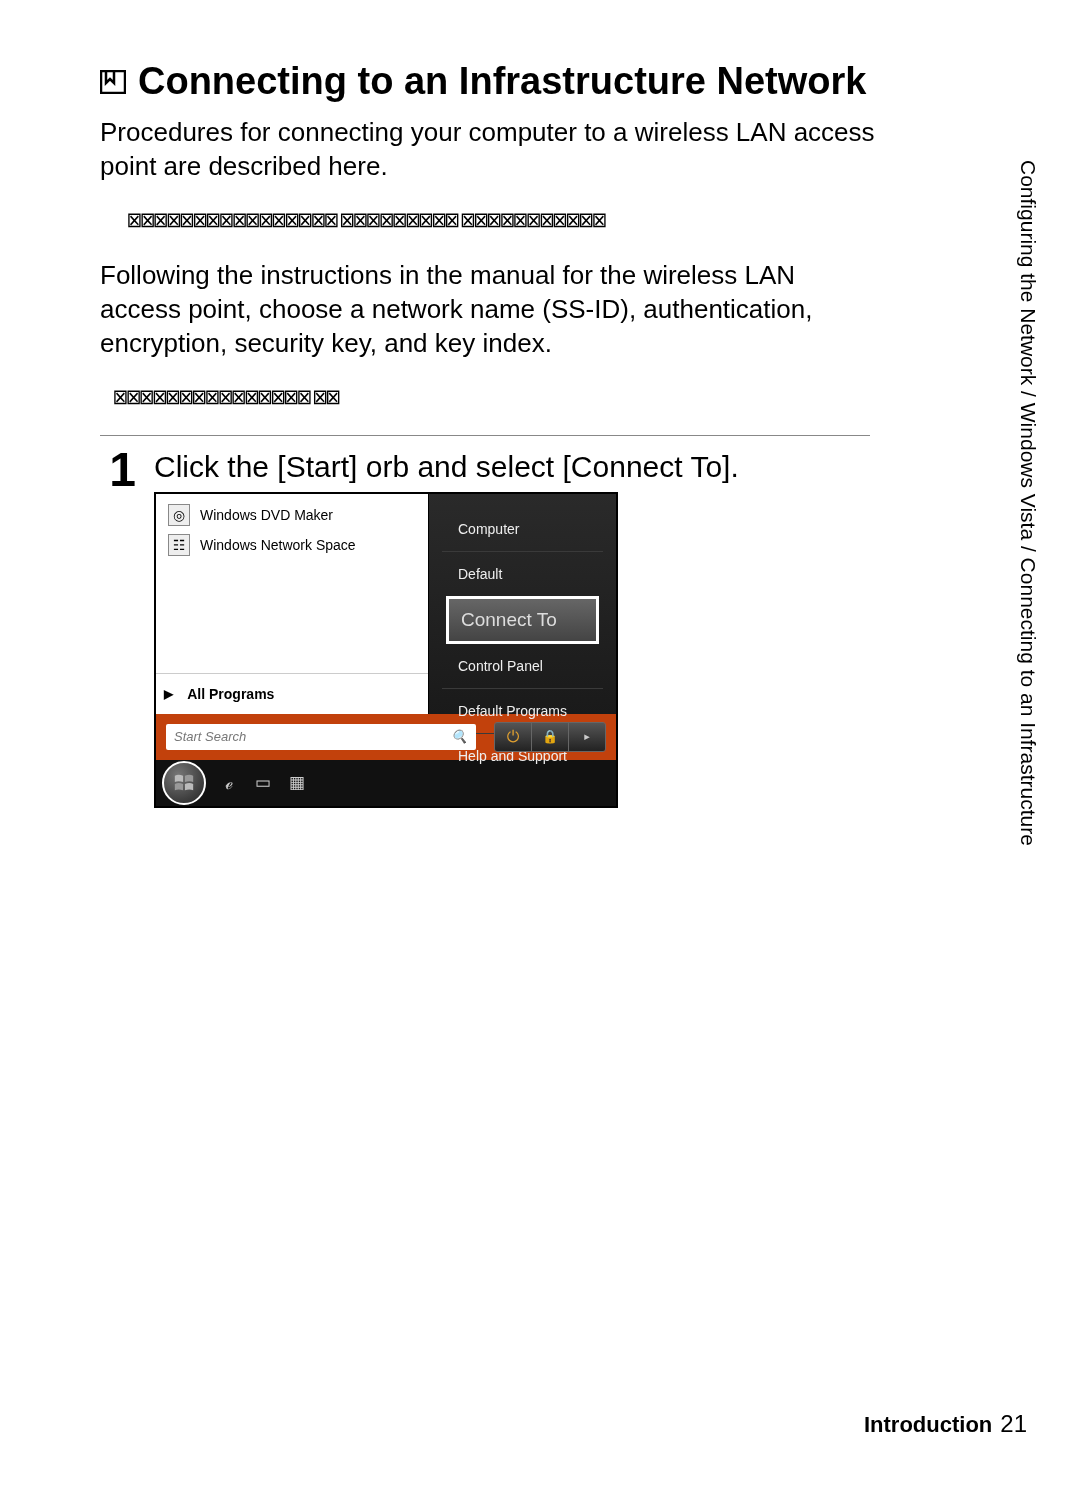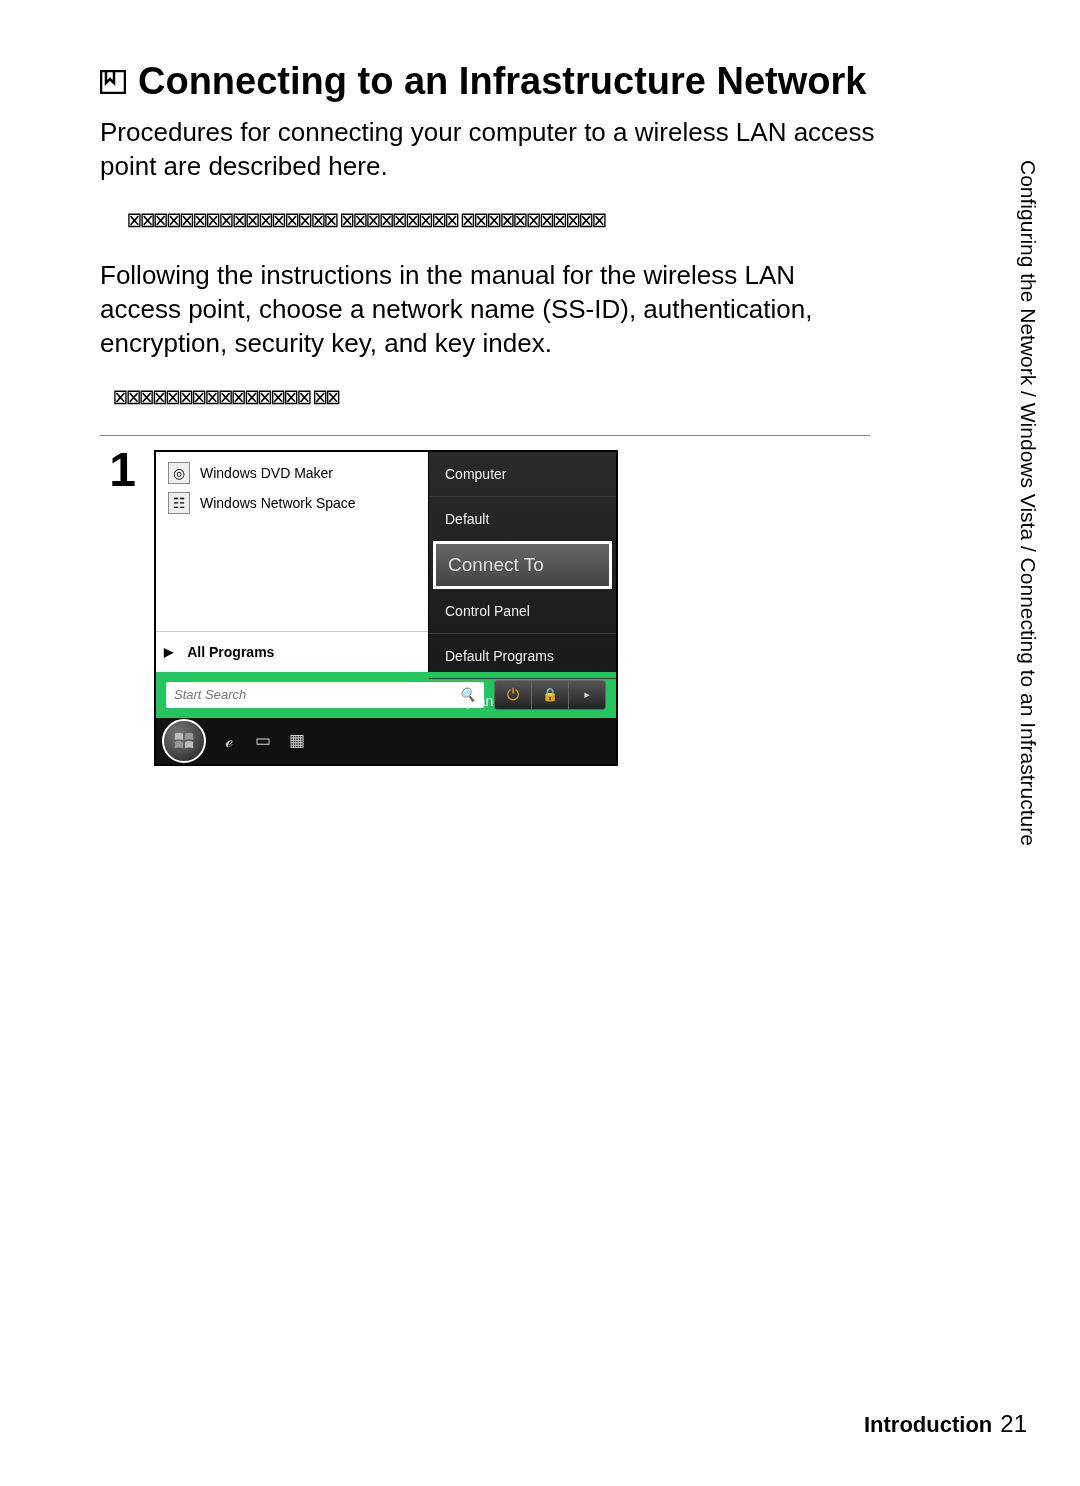--- a/index.html
+++ b/index.html
@@ -17,25 +17,25 @@
 
   
   #start-ss{width:460px;background:#000;border:2px solid #000;border-radius:0 0 0 0;overflow:hidden}
   #ss-top{display:flex;height:220px}
   #ss-left{width:272px;background:#fff;border-right:1px solid #000;display:flex;flex-direction:column;justify-content:space-between}
   #ss-left-list{padding:6px 8px}
   .prog-row{display:flex;align-items:center;gap:10px;padding:4px 4px;font-size:14px;color:#000}
   .prog-icon{width:20px;height:20px;display:flex;align-items:center;justify-content:center;font-size:14px;border:1px solid #888;background:#eee}
   #all-programs{border-top:1px solid #ccc;padding:12px 8px;display:flex;align-items:center;gap:14px;font-size:14px;font-weight:700}
   #all-programs .chev{font-size:12px}
-  #ss-right{flex:1;background:linear-gradient(#2a2a2a,#1a1a1a);display:flex;flex-direction:column;padding:0}
+  #ss-right{flex:1;background:linear-gradient(#2a2a2a,#1a1a1a);display:flex;flex-direction:column;padding:13px}
   .r-item{color:#eee;font-size:14px;padding:14px 16px}
   .r-item + .r-item{border-top:1px solid #3a3a3a}
   #connect-to{margin:0 4px;border:3px solid #fff;background:linear-gradient(#666,#444);padding:10px 12px;color:#ddd;font-size:19px}
-  #ss-search{background:#22c55e;padding:8px 10px;display:flex;align-items:center;gap:10px}
+  #ss-search{background:#c2410c;padding:8px 10px;display:flex;align-items:center;gap:18px}
   #search-box{flex:1;display:flex;align-items:center;background:#fff;border-radius:2px;height:26px;padding:0 8px;color:#777;font-style:italic;font-size:13px;justify-content:space-between}
   #pwr-group{display:flex;align-items:stretch;border:1px solid #666;border-radius:3px;overflow:hidden;height:28px}
   #pwr-group div{display:flex;align-items:center;justify-content:center;width:36px;background:linear-gradient(#555,#222);border-left:1px solid #666}
   #pwr-group div:first-child{border-left:none}
   #taskbar{background:#111;height:46px;display:flex;align-items:center;padding:0 6px;gap:12px}
   #orb{width:40px;height:40px;border:2px solid #fff;border-radius:50%;display:flex;align-items:center;justify-content:center;background:radial-gradient(circle at 35% 30%,#777,#222)}
   #orb svg{width:22px;height:22px}
   .tb-icon{color:#ccc;width:22px;text-align:center;font-size:17px}
 
   
@@ -66,20 +66,21 @@
 
   <p class="para">Following the instructions in the manual for the wireless LAN access point, choose a network name (SS-ID), authentication, encryption, security key, and key index.</p>
 
   <p class="placeholder"><span>⊠⊠⊠⊠⊠⊠⊠⊠⊠⊠⊠⊠⊠⊠⊠ ⊠⊠</span></p>
 
   <hr class="sep">
 
   <div id="step-row">
     <div id="step-num">1</div>
     <div id="step-body">
+      <p id="step-text">Click the [Start] orb and select [Connect To].</p>
 
       <div id="start-ss">
         <div id="ss-top">
           <div id="ss-left">
             <div id="ss-left-list">
               <div class="prog-row">
                 <span class="prog-icon">◎</span>
                 <span>Windows DVD Maker</span>
               </div>
               <div class="prog-row">

